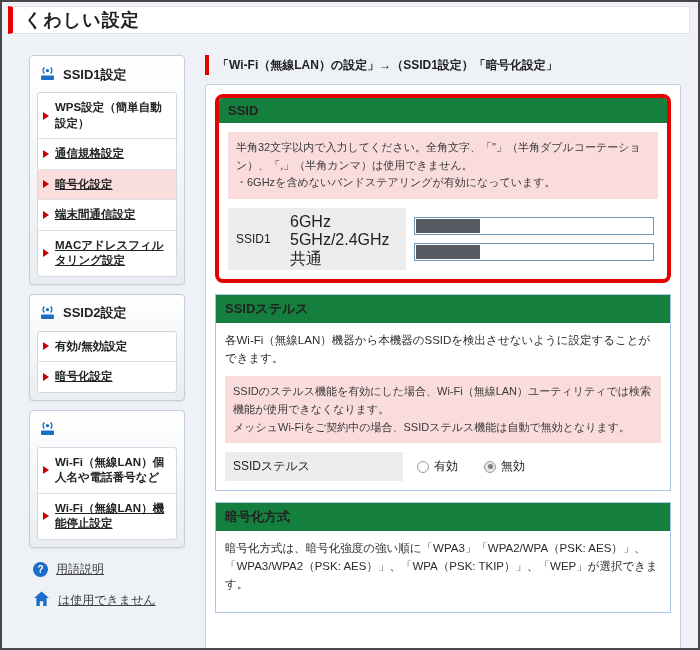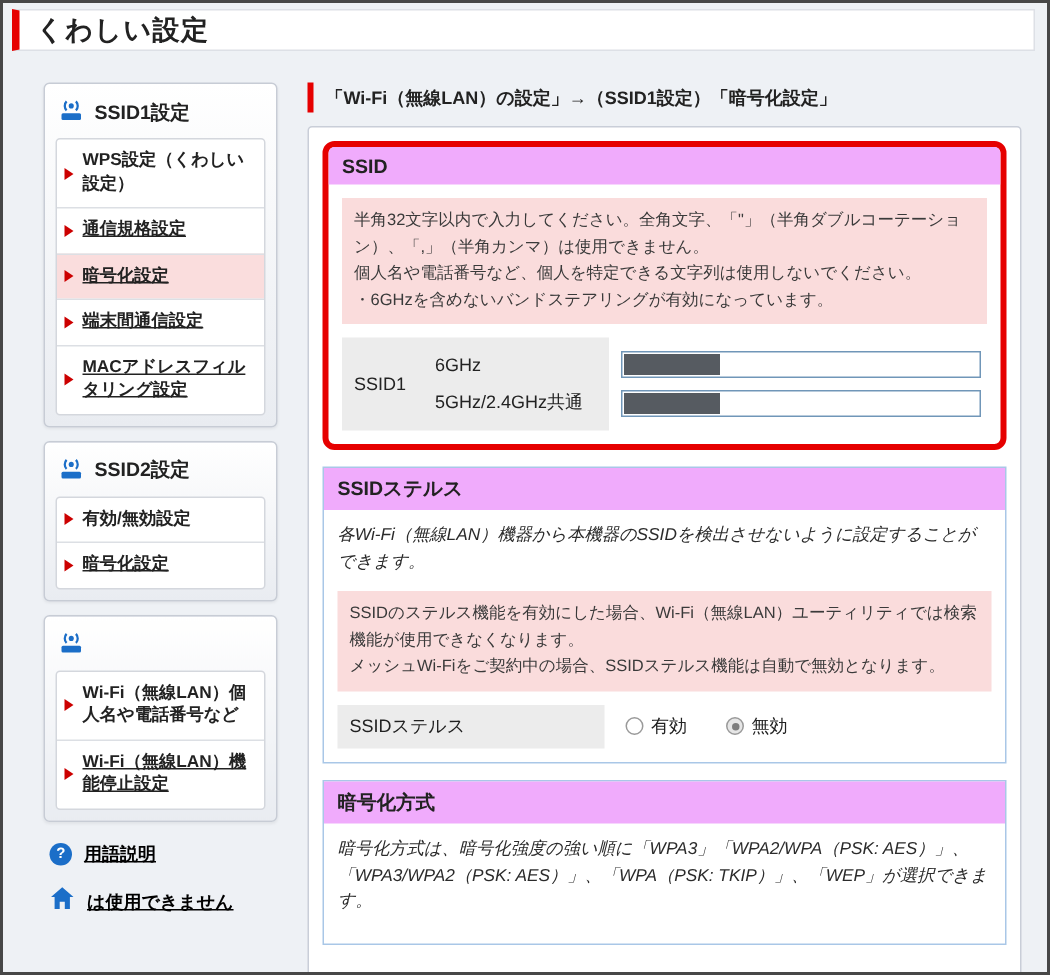--- a/index.html
+++ b/index.html
@@ -43,61 +43,61 @@
     width:0; height:0; flex-shrink:0;
     border-left:6px solid #cc0000;
     border-top:4px solid transparent;
     border-bottom:4px solid transparent;
   }
   .side-link {
     display:flex; align-items:center; gap:8px;
     margin:13px 0 0 4px; cursor:pointer;
   }
   .side-link .link-text {
-    color:#000000; font-size:12px; font-weight:bold; text-decoration:underline;
+    color:#404040; font-size:12px; font-weight:normal; text-decoration:underline;
   }
   .q-icon {
     width:15px; height:15px; border-radius:50%; background:#1b6ec8; color:#fff;
     font-size:10px; font-weight:bold; display:flex; align-items:center; justify-content:center;
     flex-shrink:0;
   }
   
   .main { position:absolute; left:203px; top:53px; width:476px; }
   .breadcrumb {
     border-left:4px solid #e60000; padding-left:8px;
     font-size:12px; font-weight:bold; line-height:20px; height:20px;
     white-space:nowrap;
   }
   .main-panel {
     margin-top:9px; background:#fff; border:1px solid #c9ced8; border-radius:3px;
     padding:9px; min-height:600px;
   }
   .section-box { border:1px solid #a9c7e7; margin-bottom:11px; }
   .section-box.red-outline { border:4px solid #e60000; border-radius:8px; overflow:hidden; }
   .section-header {
-    background:#f0abfc; font-size:13px; font-weight:bold; padding:5px 9px;
+    background:#15803d; font-size:13px; font-weight:bold; padding:5px 9px;
   }
   .section-content { padding:9px; }
   .notice {
     background:#fadcdc; padding:7px 8px; font-size:11px; line-height:1.6; color:#3a3a3a;
   }
-  .desc { font-size:11.5px; line-height:1.55; margin-bottom:9px; color:#2b2b2b;font-style:italic; }
+  .desc { font-size:11.5px; line-height:1.55; margin-bottom:9px; color:#2b2b2b; }
   
   .ssid-rows { display:flex; margin-top:9px; }
   .ssid-label-cell {
     position:relative; width:178px; background:#ececec;
     display:flex; flex-direction:column; justify-content:space-around;
     padding:5px 6px 5px 62px; height:62px; flex-shrink:0;
   }
   .ssid-row-label {
     position:absolute; left:8px; top:50%; transform:translateY(-50%);
     font-size:12px;
     text-align:right;
   }
-  .ssid-sub-label { font-size:12px; }
+  .ssid-sub-label { font-size:16px; }
   .ssid-inputs {
     flex:1; display:flex; flex-direction:column; justify-content:space-around;
     padding:5px 4px 5px 8px; height:62px;
   }
   .ssid-input {
     position:relative; height:18px; background:#fff; border:1px solid #7096b8;
   }
   .ssid-mask {
     position:absolute; left:1px; top:1px; bottom:1px; width:27%;
     background:#565b61;
@@ -135,21 +135,21 @@
           <circle cx="9.5" cy="5.6" r="1.7" fill="#1b6ec8"></circle>
           <path d="M6.4 8.6 A4.3 4.3 0 0 1 6.4 2.6" stroke="#1b6ec8" stroke-width="1.5" fill="none"></path>
           <path d="M12.6 2.6 A4.3 4.3 0 0 1 12.6 8.6" stroke="#1b6ec8" stroke-width="1.5" fill="none"></path>
         </svg>
       </span>
       <span>SSID1設定</span>
     </div>
     <div class="item-group">
       <div class="side-item">
         <span class="tri"></span>
-        <span>WPS設定（くわしい設定）</span>
+        <span>WPS設定（簡単自動設定）</span>
       </div>
       <div class="side-item">
         <span class="tri"></span>
         <span>通信規格設定</span>
       </div>
       <div class="side-item active">
         <span class="tri"></span>
         <span>暗号化設定</span>
       </div>
       <div class="side-item">
@@ -229,21 +229,20 @@
 
   <div class="breadcrumb">「Wi-Fi（無線LAN）の設定」→（SSID1設定）「暗号化設定」</div>
 
   <div class="main-panel">
 
     <div class="section-box red-outline">
       <div class="section-header">SSID</div>
       <div class="section-content">
         <div class="notice">
           <div>半角32文字以内で入力してください。全角文字、「"」（半角ダブルコーテーション）、「,」（半角カンマ）は使用できません。</div>
-          <div>個人名や電話番号など、個人を特定できる文字列は使用しないでください。</div>
           <div>・6GHzを含めないバンドステアリングが有効になっています。</div>
         </div>
         <div class="ssid-rows">
           <div class="ssid-label-cell">
             <span class="ssid-row-label">SSID1</span>
             <span class="ssid-sub-label">6GHz</span>
             <span class="ssid-sub-label">5GHz/2.4GHz共通</span>
           </div>
           <div class="ssid-inputs">
             <div class="ssid-input">

